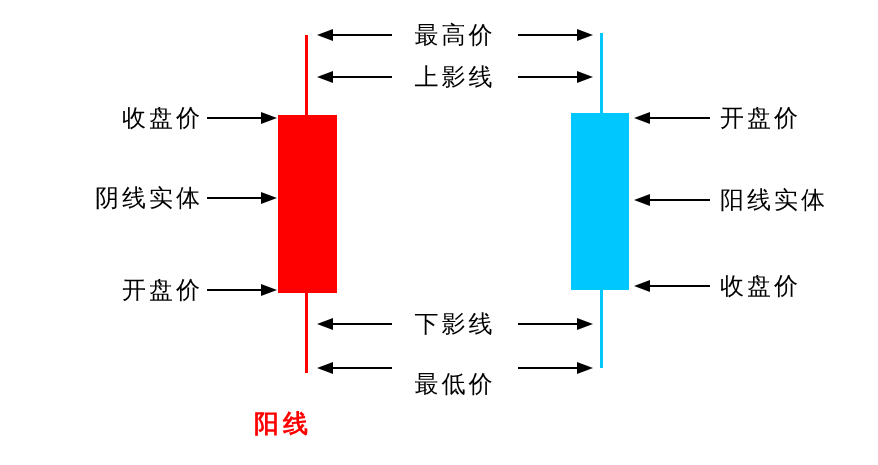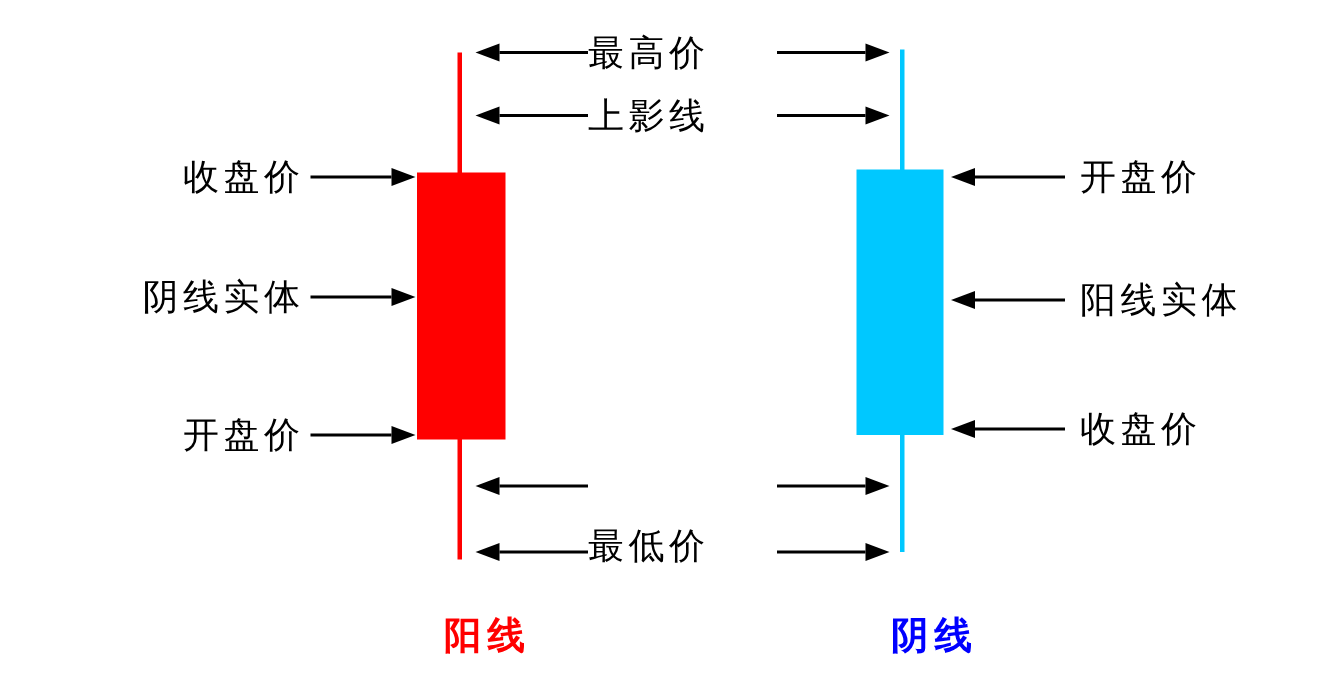--- a/index.html
+++ b/index.html
@@ -29,26 +29,26 @@
   .arrow.a-right::after {
     content: ""; position: absolute; right: -16px; top: -5px;
     border-top: 6px solid transparent; border-bottom: 6px solid transparent;
     border-left: 16px solid #000;
   }
   
   .lbl {
     position: absolute; height: 30px; line-height: 30px;
     font-size: 24px; letter-spacing: 3px; color: #000; white-space: nowrap;
   }
-  .lbl.center { left: 392px; width: 126px; text-align: left; }
+  .lbl.center { left: 392px; width: 126px; text-align: center; }
   .lbl.side-l { left: 55px;  width: 148px; text-align: right; }
   .lbl.side-r { left: 720px; width: 150px; text-align: left; }
   .title {
     position: absolute; top: 408px; height: 32px; line-height: 32px;
-    width: 100px; text-align: right;
+    width: 100px; text-align: left;
     font-size: 25px; font-weight: bold; letter-spacing: 4px; white-space: nowrap;
   }
   .title.bullish { left: 254px; }
   .title.bearish { left: 552px; }
 </style>
 </head>
 <body>
 
 <div class="canvas">
 
@@ -60,24 +60,25 @@
 
   <div class="arrow a-left" style="left:333px; top:34px; width:59px"></div>
   <div class="lbl center" style="top:20px">最高价</div>
   <div class="arrow a-right" style="left:518px; top:34px; width:59px"></div>
 
   <div class="arrow a-left" style="left:333px; top:76px; width:59px"></div>
   <div class="lbl center" style="top:62px">上影线</div>
   <div class="arrow a-right" style="left:518px; top:76px; width:59px"></div>
 
   <div class="arrow a-left" style="left:333px; top:323px; width:59px"></div>
+  <div class="lbl center" style="top:309px">下影线</div>
   <div class="arrow a-right" style="left:518px; top:323px; width:59px"></div>
 
   <div class="arrow a-left" style="left:333px; top:367px; width:59px"></div>
-  <div class="lbl center" style="top:349px">最低价</div>
+  <div class="lbl center" style="top:369px">最低价</div>
   <div class="arrow a-right" style="left:518px; top:367px; width:59px"></div>
 
   <div class="lbl side-l" style="top:103px">收盘价</div>
   <div class="arrow a-right" style="left:207px; top:117px; width:54px"></div>
 
   <div class="lbl side-l" style="top:183px">阴线实体</div>
   <div class="arrow a-right" style="left:207px; top:197px; width:54px"></div>
 
   <div class="lbl side-l" style="top:275px">开盘价</div>
   <div class="arrow a-right" style="left:207px; top:289px; width:54px"></div>
@@ -85,15 +86,14 @@
   <div class="arrow a-left" style="left:650px; top:117px; width:60px"></div>
   <div class="lbl side-r" style="top:103px">开盘价</div>
 
   <div class="arrow a-left" style="left:650px; top:199px; width:60px"></div>
   <div class="lbl side-r" style="top:185px">阳线实体</div>
 
   <div class="arrow a-left" style="left:650px; top:285px; width:60px"></div>
   <div class="lbl side-r" style="top:271px">收盘价</div>
 
   <div class="title bullish" style="color: rgb(255, 0, 0);">阳线</div>
-  <div class="title bearish" style="color: rgb(0, 0, 255);">阴线</div>
 
 </div>
 
 </body></html>

